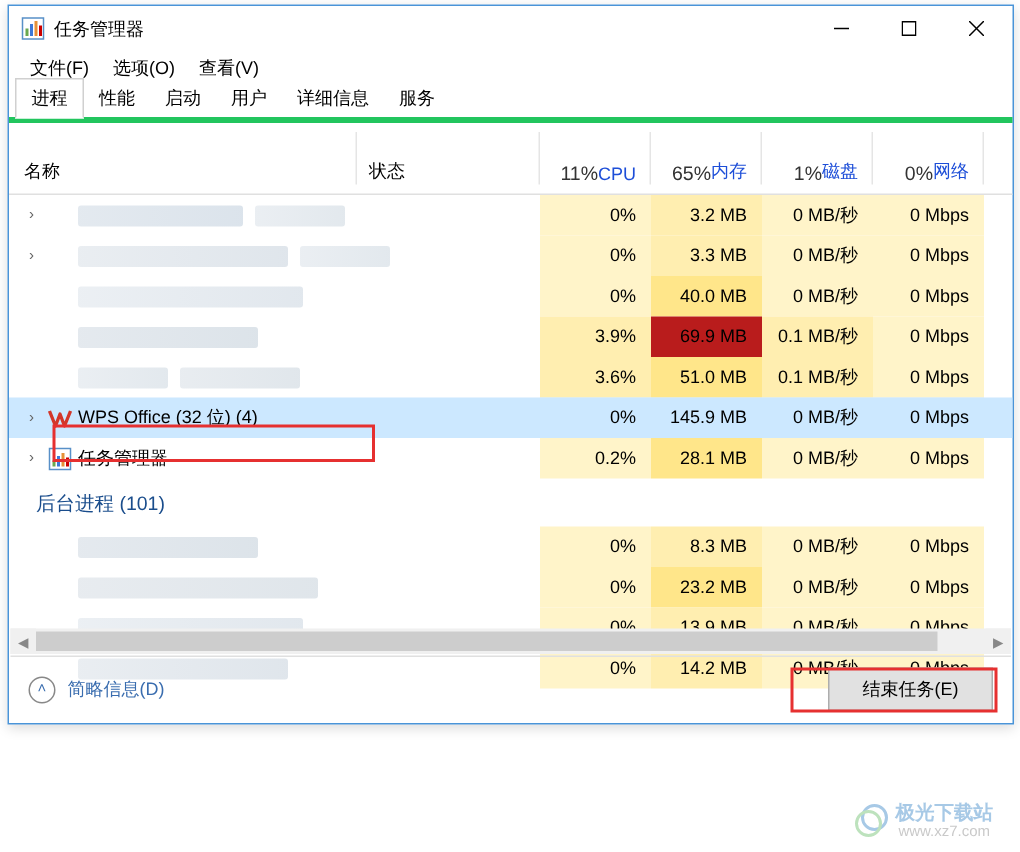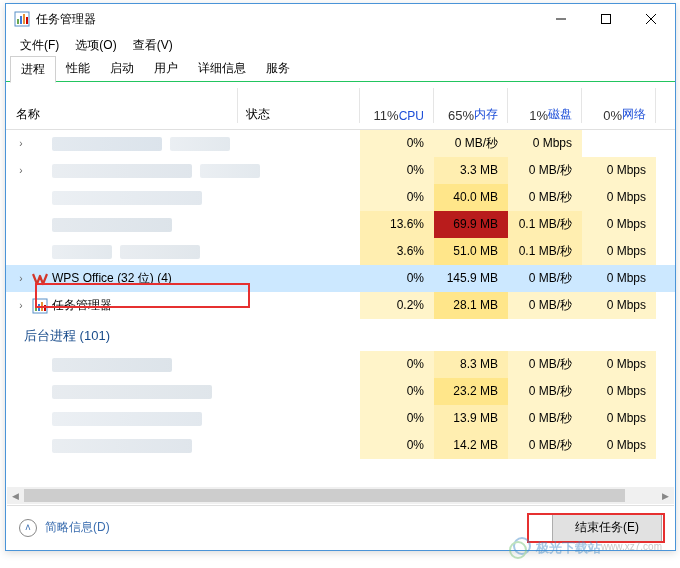--- a/index.html
+++ b/index.html
@@ -1,30 +1,30 @@
 <!DOCTYPE html>
 <html><head>
 <meta charset="utf-8">
 <style>
   * { box-sizing: border-box; margin: 0; padding: 0; }
   body { font-family: "Microsoft YaHei", "Segoe UI", sans-serif; font-size: 12px; background: #fff; width: 680px; height: 568px; overflow: hidden; position: relative; }
   
-  .window { position: absolute; left: 5px; top: 3px; width: 671px; height: 548px; border: 1px solid #4a94d8; background: #fff; box-shadow: 0 2px 8px rgba(0,0,0,0.15); }
+  .window { position: absolute; left: 5px; top: 3px; width: 671px; height: 480px; border: 1px solid #4a94d8; background: #fff; box-shadow: 0 2px 8px rgba(0,0,0,0.15); }
   
   .titlebar { height: 30px; display: flex; align-items: center; padding: 0 2px 0 8px; }
   .titlebar-icon { width: 16px; height: 16px; margin-right: 6px; }
   .titlebar-icon svg { width: 16px; height: 16px; }
   .titlebar-text { flex: 1; font-size: 12px; color: #000; }
   .titlebar-buttons { display: flex; }
   .titlebar-btn { width: 45px; height: 29px; display: flex; align-items: center; justify-content: center; cursor: pointer; }
   
   .menubar { height: 22px; display: flex; align-items: center; padding: 0 6px; }
   .menu-item { padding: 2px 8px; cursor: pointer; font-size: 12px; }
   
-  .tabbar { height: 26px; display: flex; align-items: flex-start; border-bottom: 1px solid #22c55e; padding: 0 4px; }
+  .tabbar { height: 26px; display: flex; align-items: flex-end; border-bottom: 4px solid #22c55e; padding: 0 4px; }
   .tab-item { padding: 4px 10px; cursor: pointer; font-size: 12px; }
   .tab-item.active { border: 1px solid #d0d0d0; border-bottom: 1px solid #fff; background: #fff; margin-bottom: -1px; }
   
   .header-row { display: flex; height: 48px; border-bottom: 1px solid #e0e0e0; }
   .header-name { width: 232px; display: flex; align-items: flex-end; padding: 0 8px 6px 10px; position: relative; }
   .header-name::after { content: ""; position: absolute; right: 0; top: 6px; bottom: 6px; width: 1px; background: #e5e5e5; }
   .header-status { width: 122px; display: flex; align-items: flex-end; padding: 0 8px 6px 8px; position: relative; }
   .header-status::after { content: ""; position: absolute; right: 0; top: 6px; bottom: 6px; width: 1px; background: #e5e5e5; }
   .header-col { width: 74px; display: flex; flex-direction: row; align-items: flex-end; justify-content: flex-end; padding: 0 10px 6px 0; position: relative; color: #555; }
   .header-col::after { content: ""; position: absolute; right: 0; top: 6px; bottom: 6px; width: 1px; background: #e5e5e5; }
@@ -65,21 +65,21 @@
   .scroll-track { flex: 1; height: 17px; position: relative; }
   .scroll-thumb { position: absolute; left: 0; top: 2px; bottom: 2px; width: 95%; background: #cdcdcd; }
   
   .footer { position: absolute; left: 1px; right: 1px; bottom: 1px; height: 44px; border-top: 1px solid #e0e0e0; display: flex; align-items: center; justify-content: space-between; padding: 0 12px; }
   .footer-left { display: flex; align-items: center; color: #3a6daf; cursor: pointer; }
   .footer-left .circ { width: 18px; height: 18px; border: 1px solid #888; border-radius: 50%; display: flex; align-items: center; justify-content: center; margin-right: 8px; font-size: 10px; }
   .end-btn { padding: 5px 22px; border: 1px solid #adadad; background: #e1e1e1; cursor: pointer; font-size: 12px; }
   
   .watermark { position: absolute; right: 18px; bottom: 8px; display: flex; align-items: center; opacity: 0.45; pointer-events: none; }
   .watermark .wm-icon { width: 24px; height: 24px; margin-right: 4px; }
-  .watermark .wm-text { display: flex; flex-direction: row; line-height: 1.1; text-align: center; }
+  .watermark .wm-text { display: flex; flex-direction: column; line-height: 1.1; text-align: center; }
   .watermark .wm-main { color: #3d88c8; font-size: 13px; font-weight: bold; }
   .watermark .wm-sub { color: #888; font-size: 10px; }
   
   .wps-icon svg { width: 16px; height: 16px; }
   .tm-icon svg { width: 16px; height: 16px; }
 </style>
 </head>
 <body>
 
 <div class="window">
@@ -159,20 +159,21 @@
 
     <div class="row">
       <div class="name-cell">
           <span class="expand">›</span>
           <span class="proc-icon"></span>
           <div class="blur-box bb-a"></div>
           <span style="width:8px"></span>
           <div class="blur-box bb-f"></div>
         </div>
       <div class="val-cell heat-0">0%</div>
+      <div class="val-cell heat-1">3.2 MB</div>
       <div class="val-cell heat-0">0 MB/秒</div>
       <div class="val-cell heat-0">0 Mbps</div>
     </div>
     <div class="row">
       <div class="name-cell">
           <span class="expand">›</span>
           <span class="proc-icon"></span>
           <div class="blur-box bb-b"></div>
           <span style="width:8px"></span>
           <div class="blur-box bb-f"></div>
@@ -192,21 +193,21 @@
       <div class="val-cell heat-2">40.0 MB</div>
       <div class="val-cell heat-0">0 MB/秒</div>
       <div class="val-cell heat-0">0 Mbps</div>
     </div>
     <div class="row">
       <div class="name-cell">
           <span class="expand" style="visibility:hidden">›</span>
           <span class="proc-icon"></span>
           <div class="blur-box bb-d"></div>
         </div>
-      <div class="val-cell heat-1">13.6%</div>
+      <div class="val-cell heat-1">3.9%</div>
       <div class="val-cell heat-3">69.9 MB</div>
       <div class="val-cell heat-1">0.1 MB/秒</div>
       <div class="val-cell heat-0">0 Mbps</div>
     </div>
     <div class="row">
       <div class="name-cell">
           <span class="expand" style="visibility:hidden">›</span>
           <span class="proc-icon"></span>
           <div class="blur-box bb-f"></div>
           <span style="width:8px"></span>

